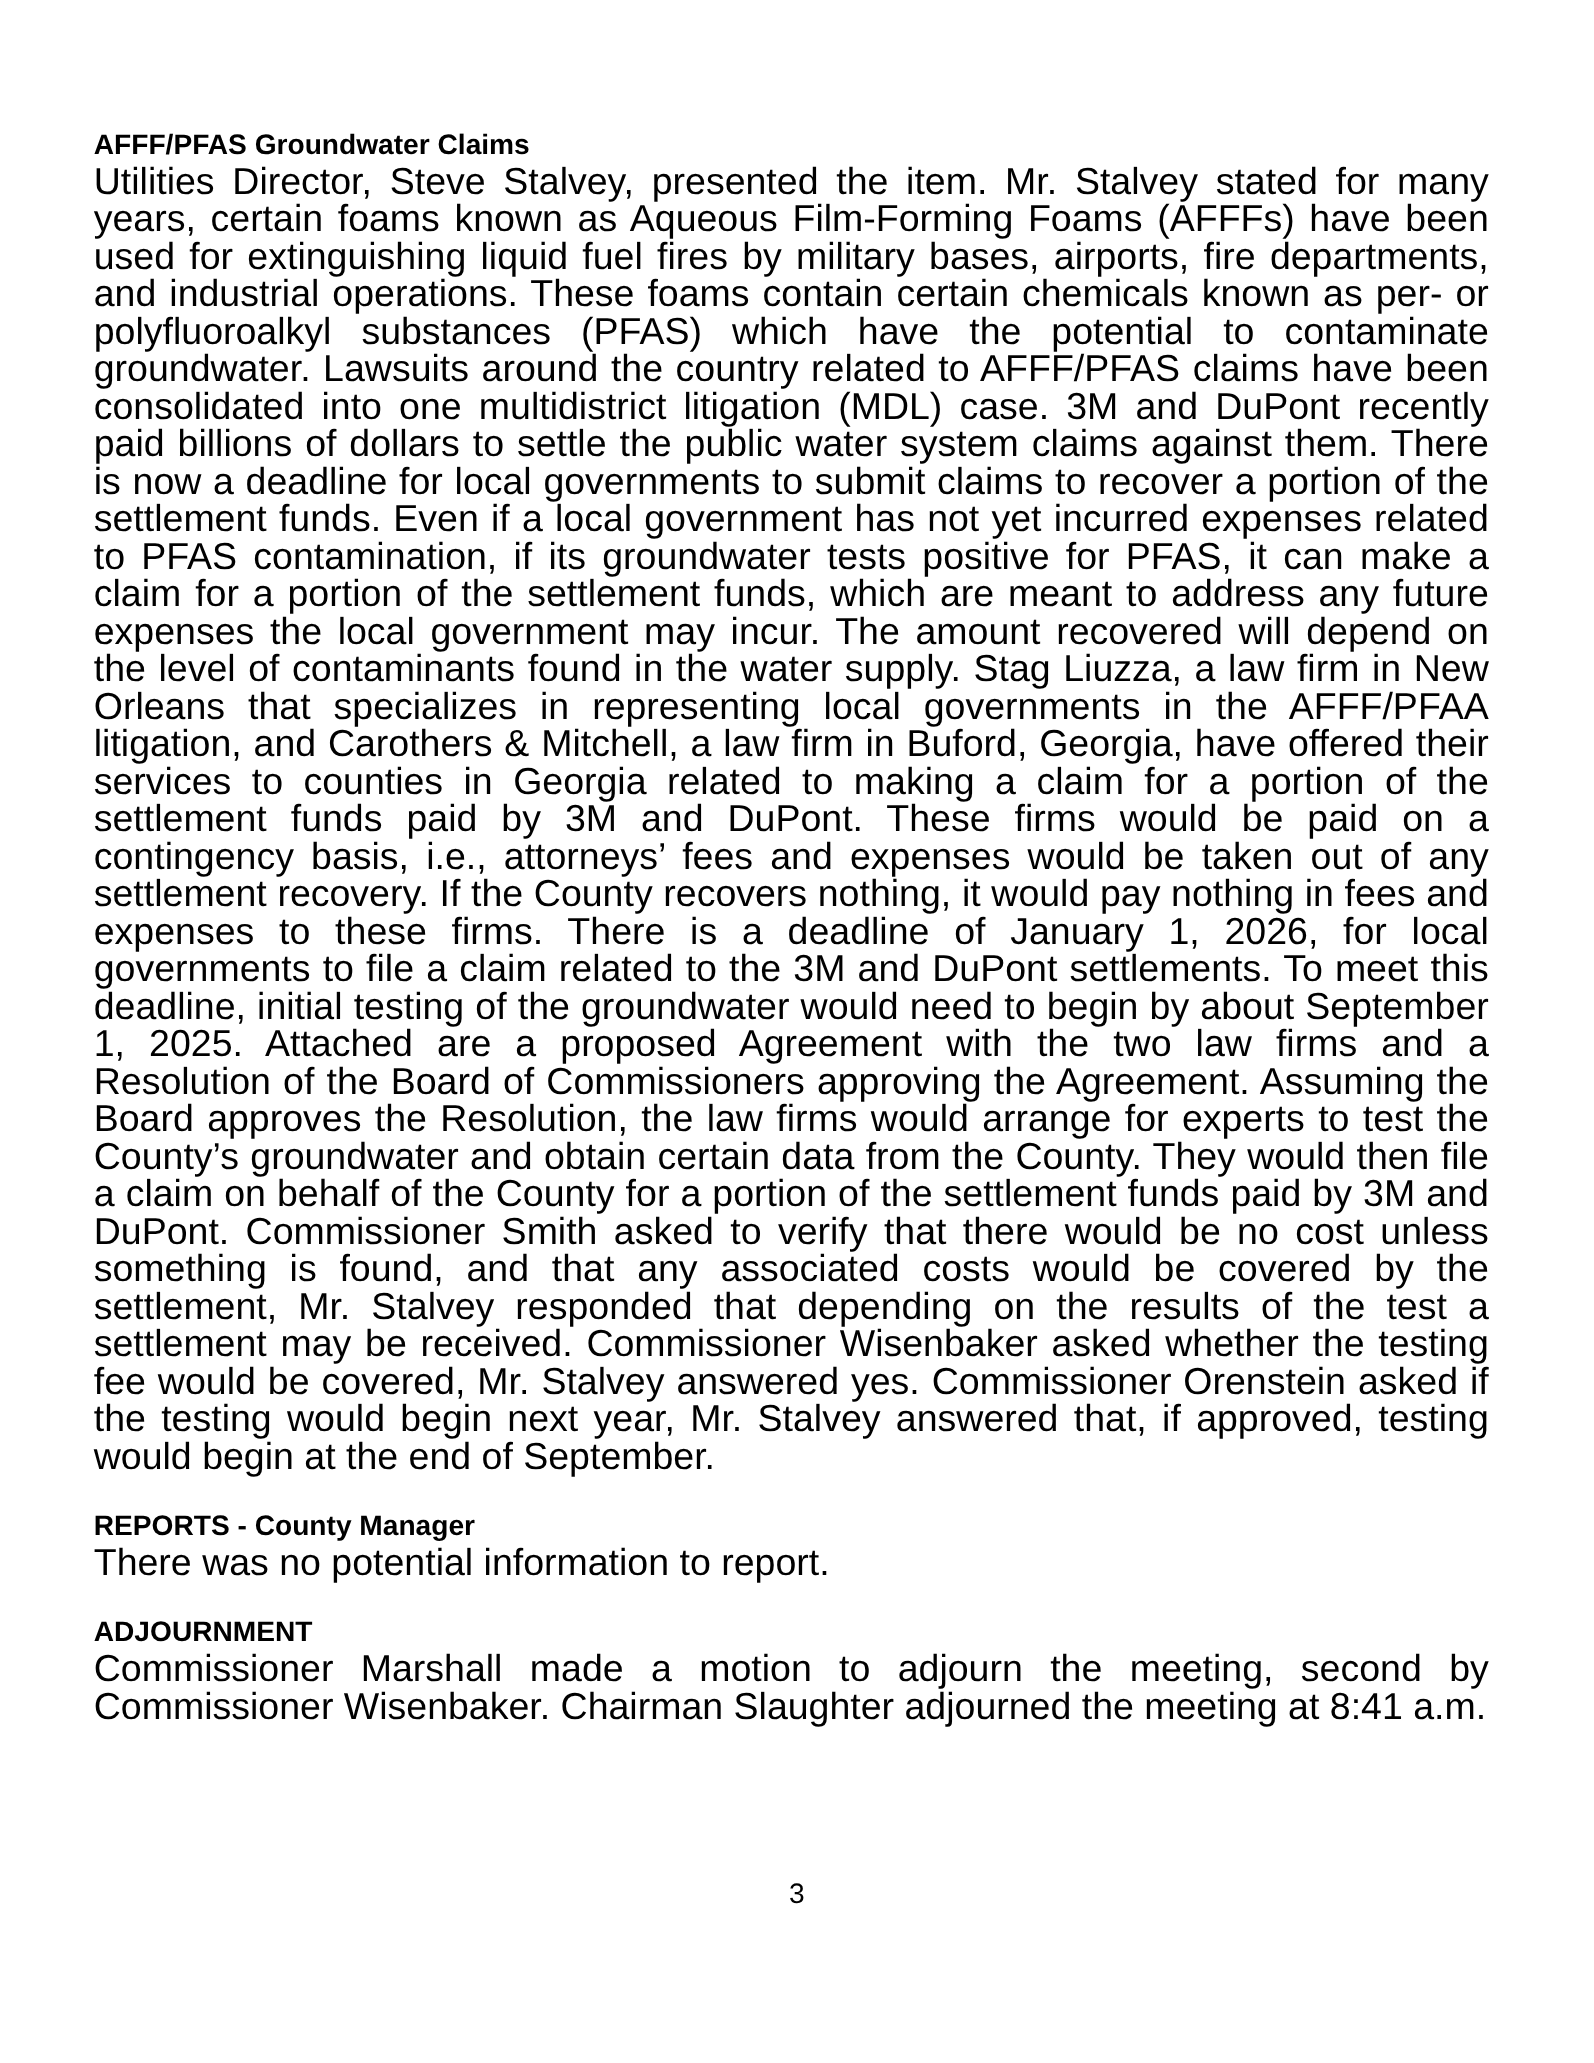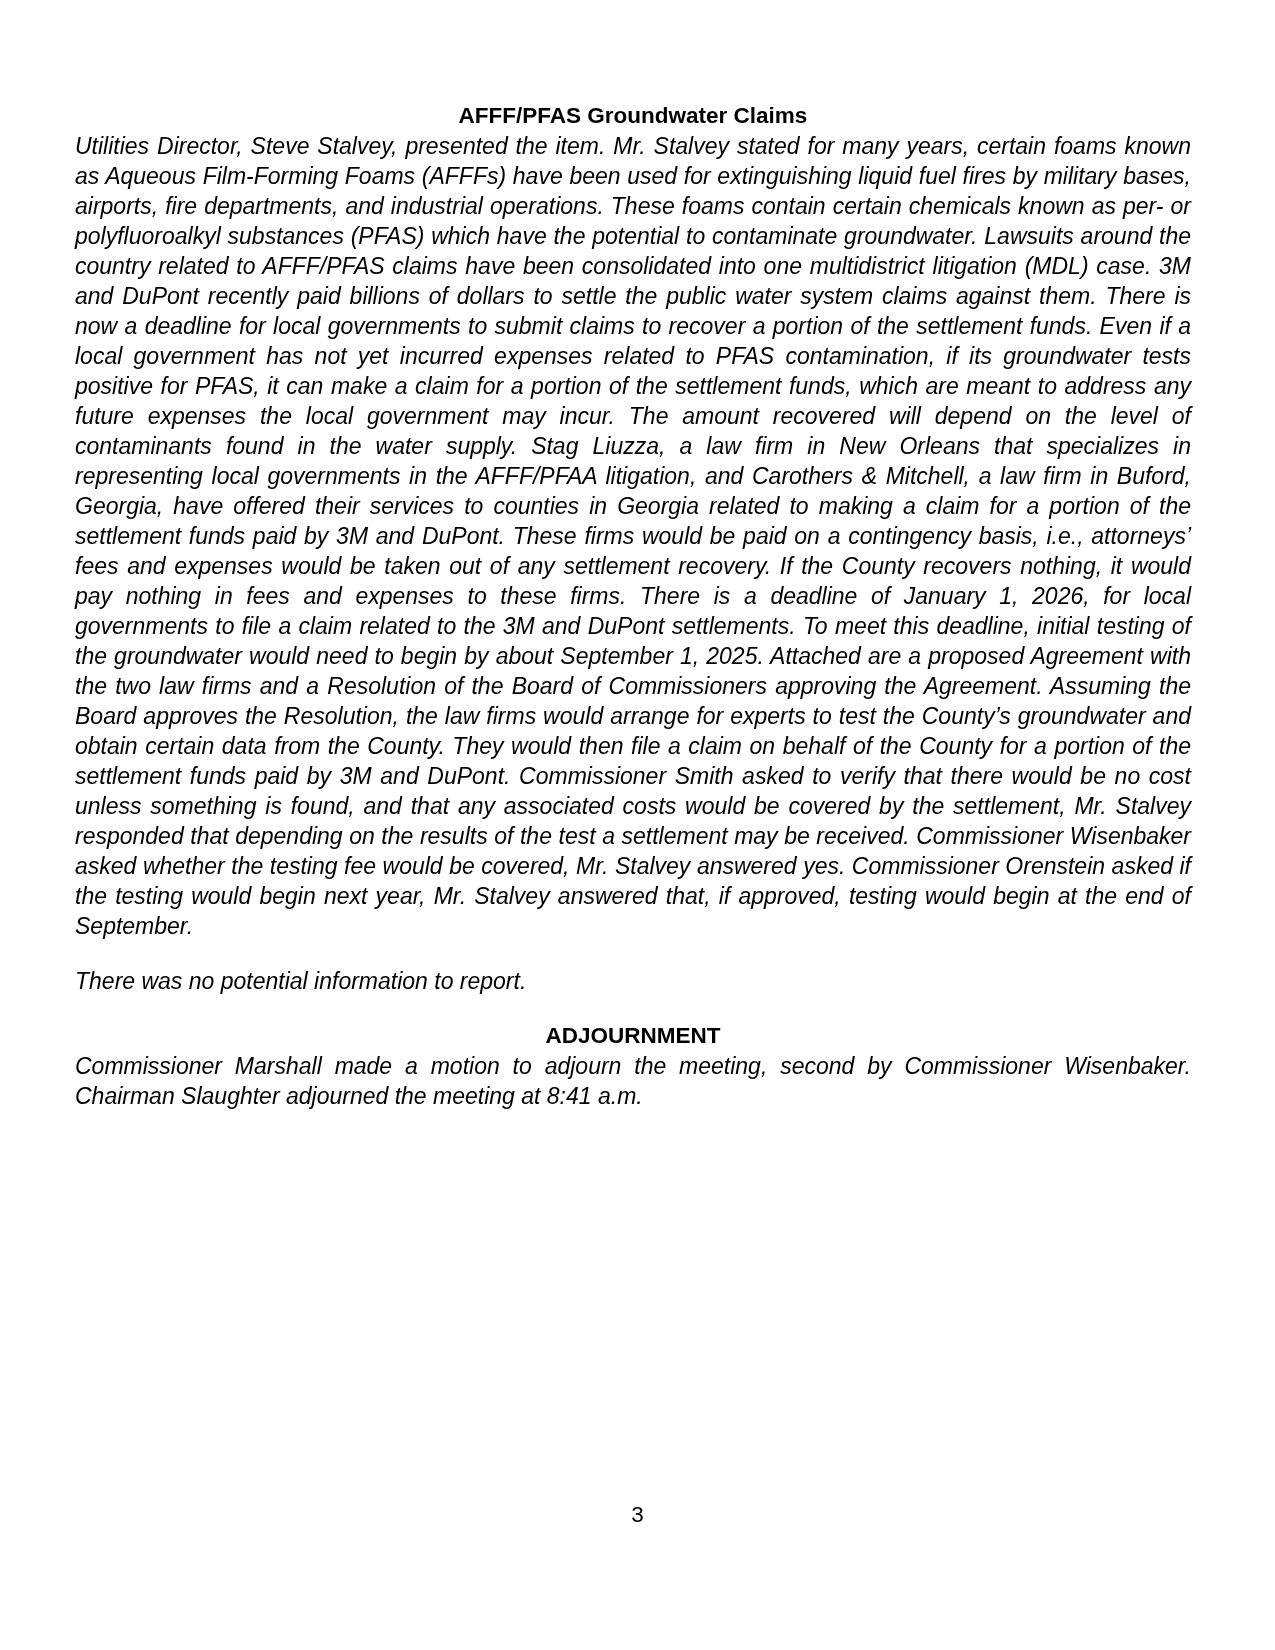--- a/index.html
+++ b/index.html
@@ -25,30 +25,29 @@
   }
   .section {
     margin: 0 0 25px 0;
   }
   .heading {
     font-size: 22.5px;
     line-height: 30px;
     font-weight: bold;
     margin: 0;
     padding: 0;
-    text-align: center;
+    text-align: left;
   }
   .body-text {
-    font-size: 23px;
+    font-size: 30px;
     line-height: 30px;
     margin: 0;
     padding: 0;
     text-align: justify;
     text-justify: inter-word;
-    font-style: italic;
   }
   .page-footer {
     position: absolute;
     left: 0;
     top: 1500px;
     width: 100%;
     text-align: center;
   }
   .page-number {
     font-size: 22.5px;
@@ -61,20 +60,21 @@
 
 <div class="page">
   <main class="content">
 
     <section class="section">
       <h2 class="heading">AFFF/PFAS Groundwater Claims</h2>
       <p class="body-text">Utilities Director, Steve Stalvey, presented the item. Mr. Stalvey stated for many years, certain foams known as Aqueous Film-Forming Foams (AFFFs) have been used for extinguishing liquid fuel fires by military bases, airports, fire departments, and industrial operations. These foams contain certain chemicals known as per- or polyfluoroalkyl substances (PFAS) which have the potential to contaminate groundwater. Lawsuits around the country related to AFFF/PFAS claims have been consolidated into one multidistrict litigation (MDL) case. 3M and DuPont recently paid billions of dollars to settle the public water system claims against them. There is now a deadline for local governments to submit claims to recover a portion of the settlement funds. Even if a local government has not yet incurred expenses related to PFAS contamination, if its groundwater tests positive for PFAS, it can make a claim for a portion of the settlement funds, which are meant to address any future expenses the local government may incur. The amount recovered will depend on the level of contaminants found in the water supply. Stag Liuzza, a law firm in New Orleans that specializes in representing local governments in the AFFF/PFAA litigation, and Carothers &amp; Mitchell, a law firm in Buford, Georgia, have offered their services to counties in Georgia related to making a claim for a portion of the settlement funds paid by 3M and DuPont. These firms would be paid on a contingency basis, i.e., attorneys’ fees and expenses would be taken out of any settlement recovery. If the County recovers nothing, it would pay nothing in fees and expenses to these firms. There is a deadline of January 1, 2026, for local governments to file a claim related to the 3M and DuPont settlements. To meet this deadline, initial testing of the groundwater would need to begin by about September 1, 2025.  Attached are a proposed Agreement with the two law firms and a Resolution of the Board of Commissioners approving the Agreement. Assuming the Board approves the Resolution, the law firms would arrange for experts to test the County’s groundwater and obtain certain data from the County. They would then file a claim on behalf of the County for a portion of the settlement funds paid by 3M and DuPont. Commissioner Smith asked to verify that there would be no cost unless something is found, and that any associated costs would be covered by the settlement, Mr. Stalvey responded that depending on the results of the test a settlement may be received. Commissioner Wisenbaker asked whether the testing fee would be covered, Mr. Stalvey answered yes. Commissioner Orenstein asked if the testing would begin next year, Mr. Stalvey answered that, if approved, testing would begin at the end of September.</p>
     </section>
 
     <section class="section">
+      <h2 class="heading">REPORTS - County Manager</h2>
       <p class="body-text">There was no potential information to report.</p>
     </section>
 
     <section class="section">
       <h2 class="heading">ADJOURNMENT</h2>
       <p class="body-text">Commissioner Marshall made a motion to adjourn the meeting, second by Commissioner Wisenbaker. Chairman Slaughter adjourned the meeting at 8:41 a.m.</p>
     </section>
 
   </main>
 

